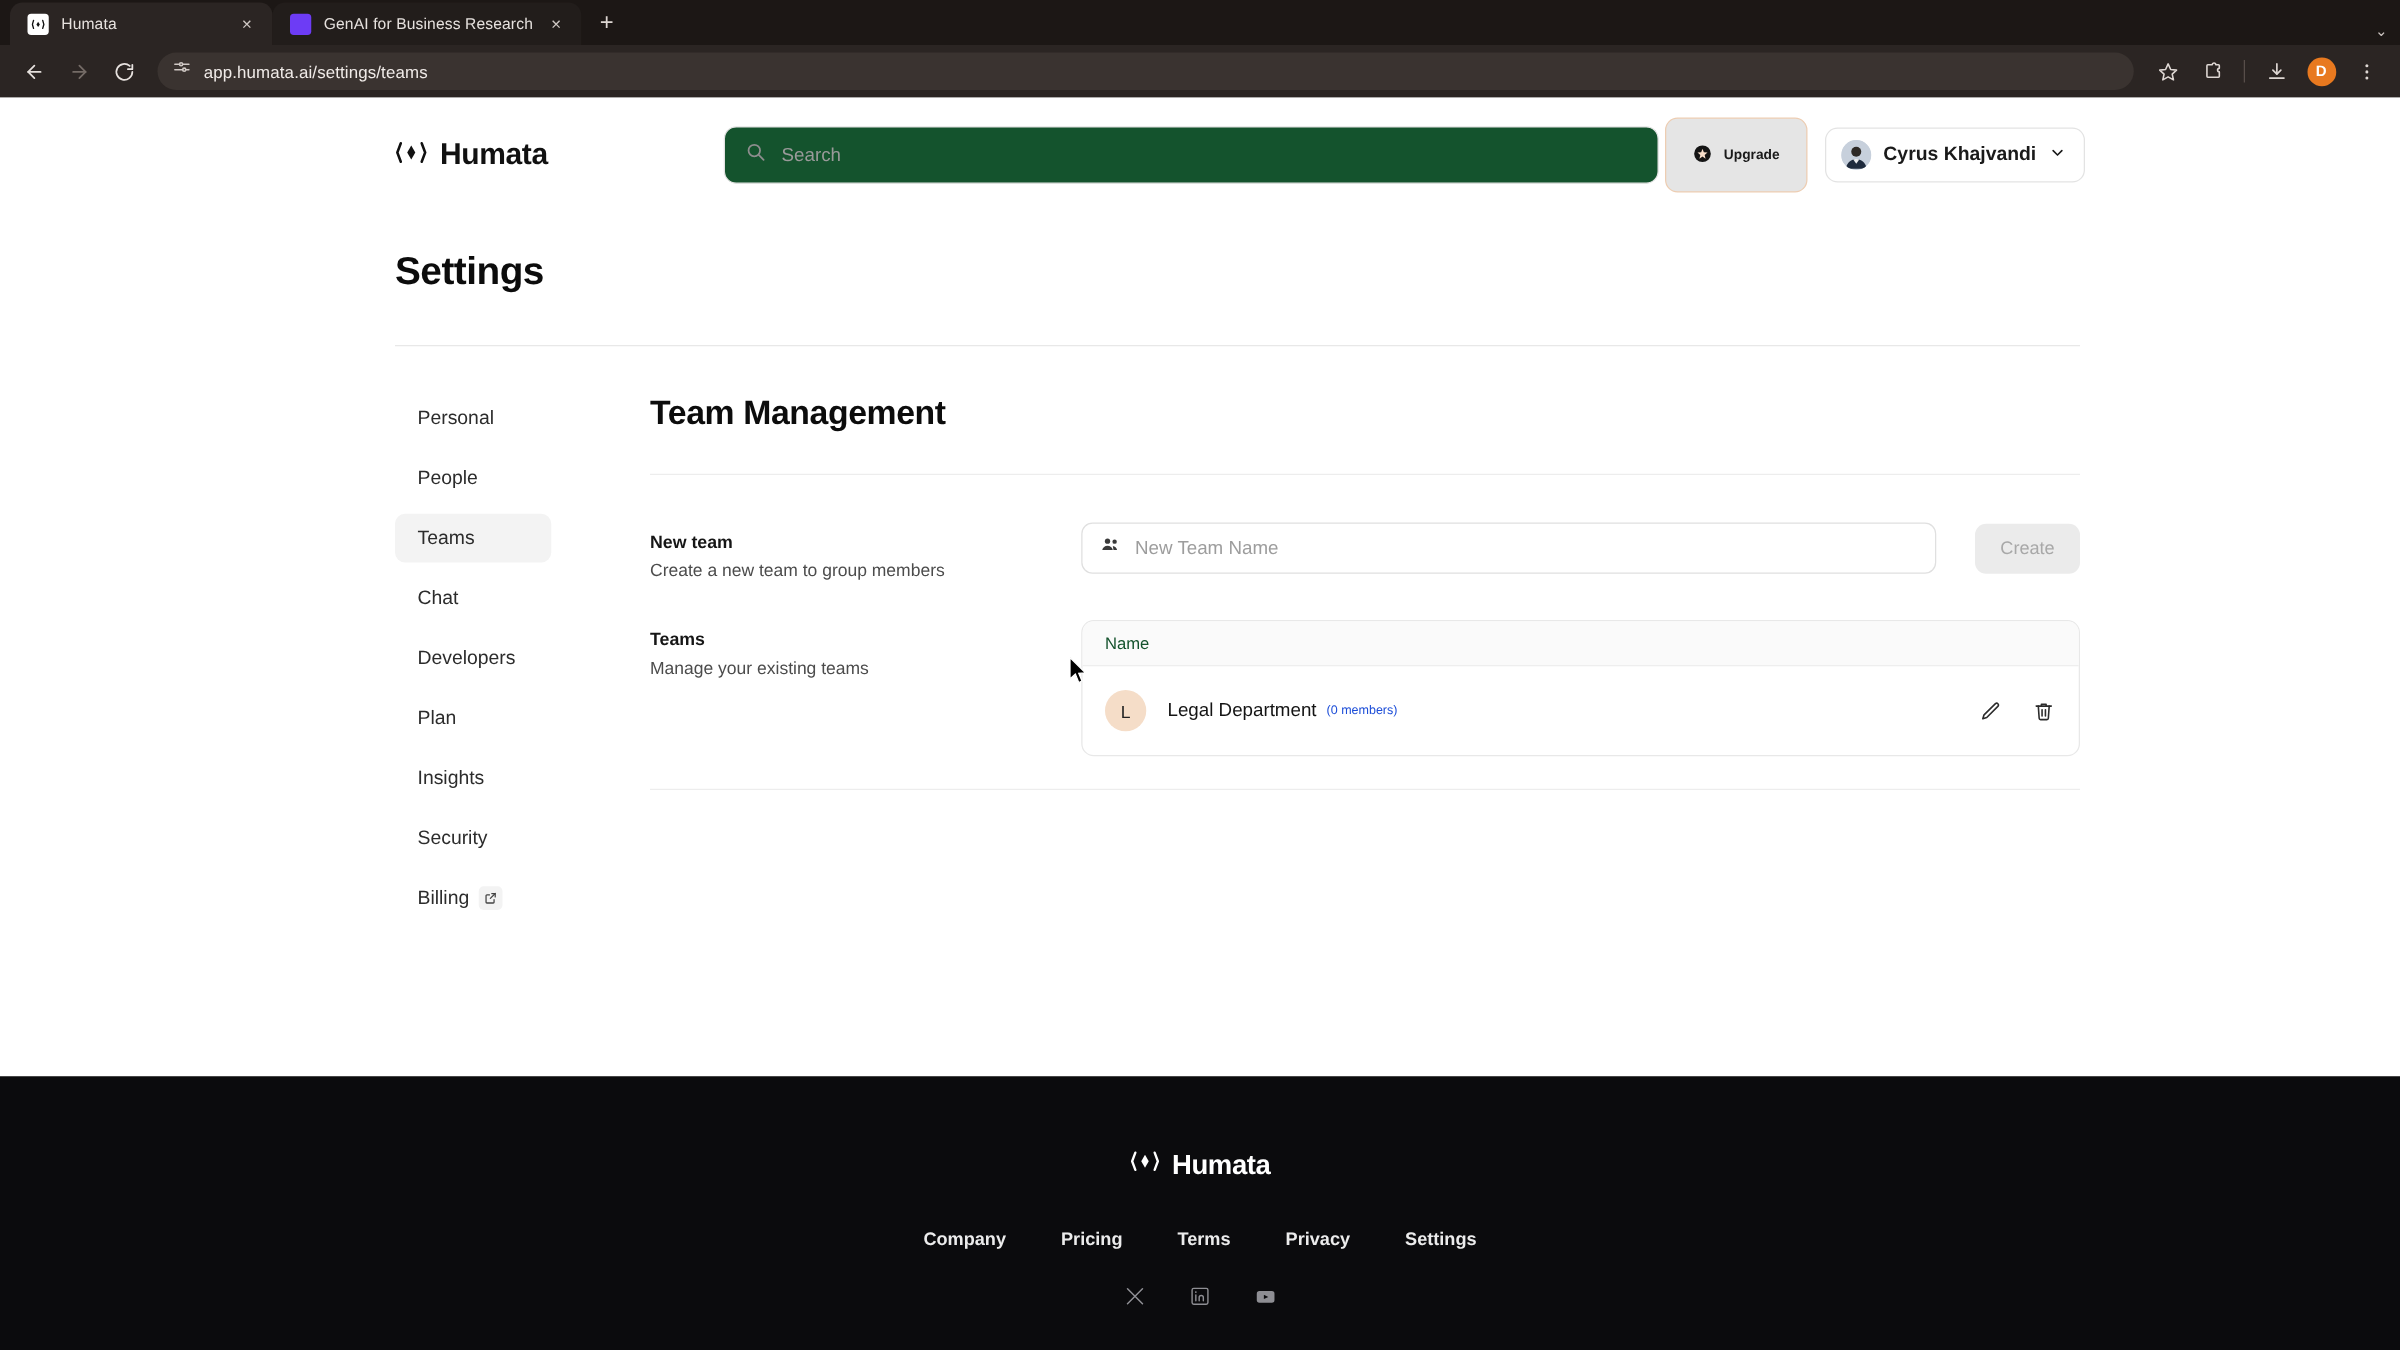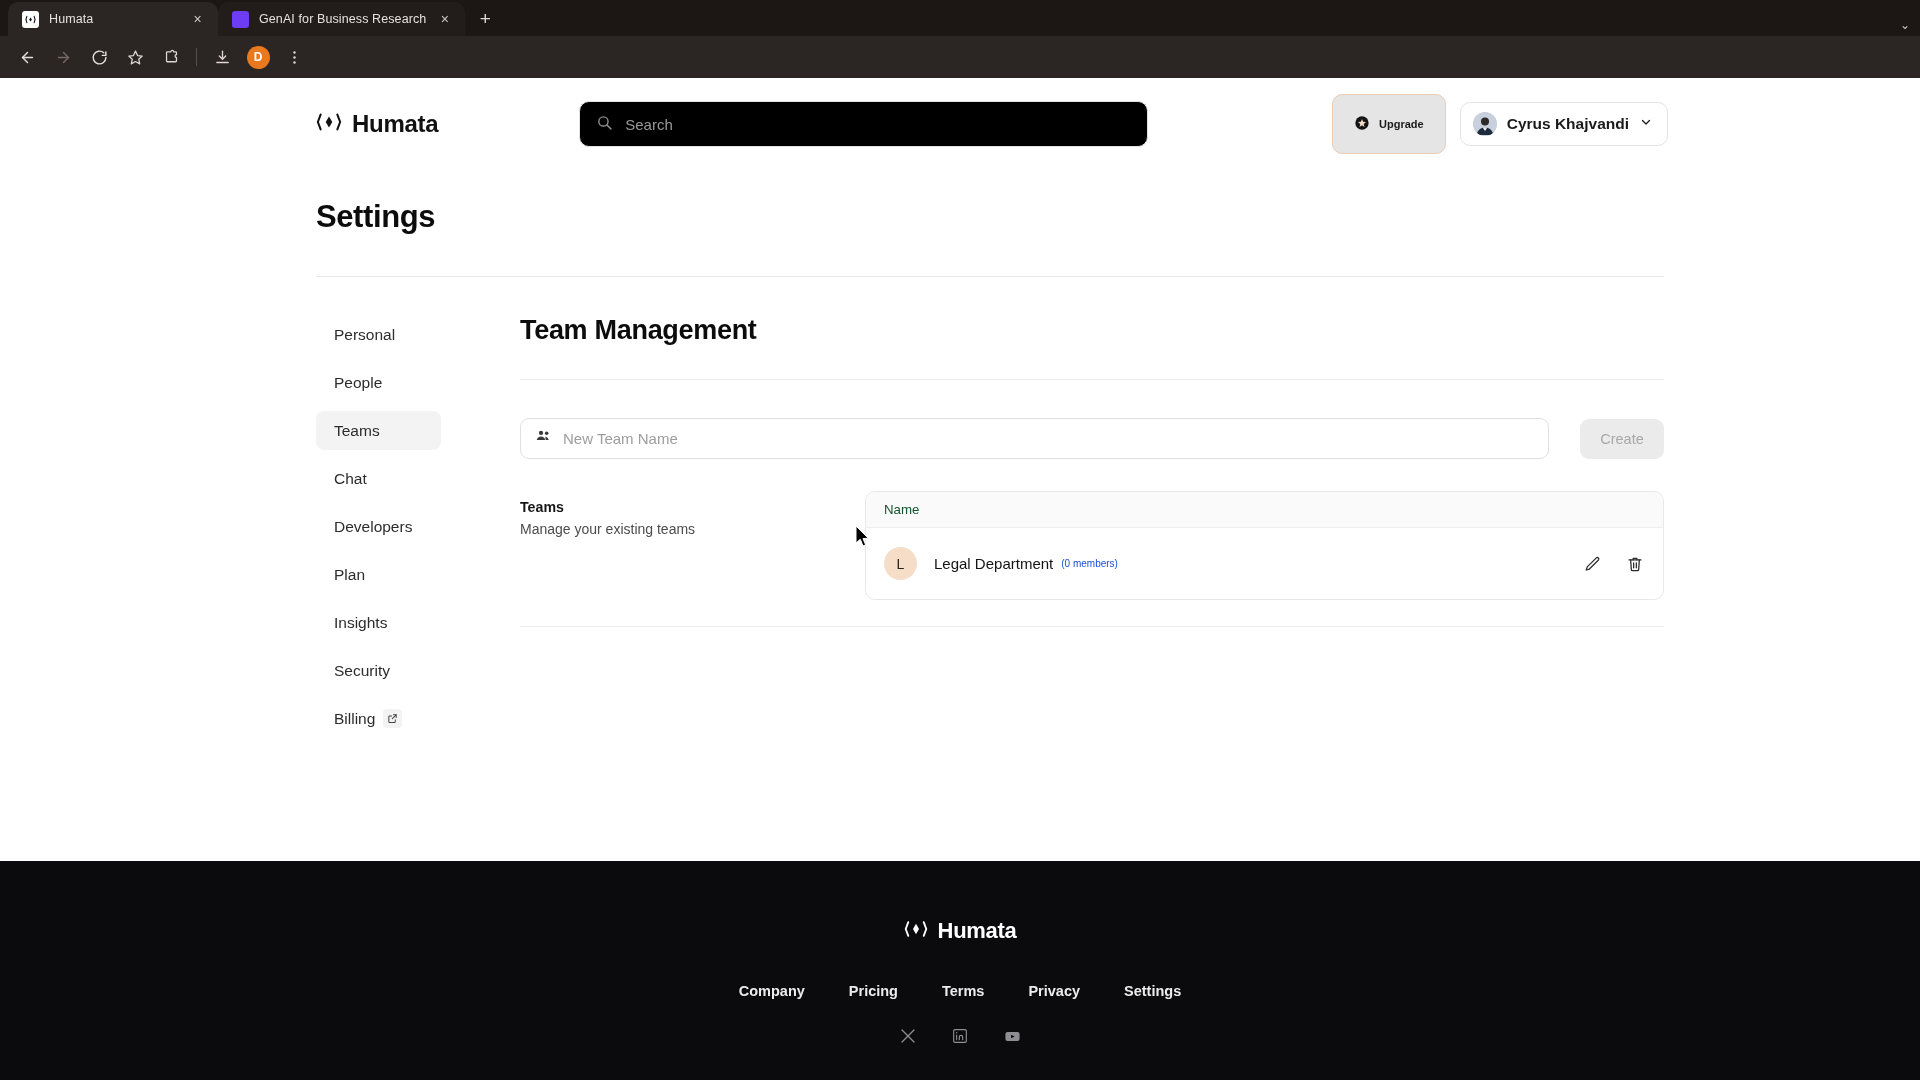--- a/index.html
+++ b/index.html
@@ -48,22 +48,22 @@
   .profile-pill { width: 23px; height: 23px; border-radius: 50%; background: #e8791f; color: #fff;
     font-size: 12px; font-weight: bold; display: flex; align-items: center; justify-content: center; }
 
   
   .page { width: 1920px; height: 1002px; background: #fff; position: relative; overflow: hidden; }
 
   .app-header { height: 92px; display: flex; align-items: center; padding: 0 0 0 316px; }
   .logo { display: flex; align-items: center; gap: 10px; }
   .logo-word { font-size: 24px; font-weight: bold; color: #111; letter-spacing: -.3px; }
   .search-box {
-    width: 569px; height: 46px; margin-left: 141px;
-    border: 1px solid #e3e3e3; border-radius: 10px; background: #000000;
+    width: 748px; height: 46px; margin-left: 141px;
+    border: 1px solid #e3e3e3; border-radius: 10px; background: #14532d;
     display: flex; align-items: center; gap: 12px; padding: 16px 16px;
   }
   .search-ph { font-size: 15px; color: #9a9a9a; }
   .header-right { margin-left: auto; display: flex; align-items: center; gap: 14px; padding-right: 252px; }
   .upgrade-btn {
     height: 60px; background: #e5e5e5; border: 1px solid #edcdb2; border-radius: 10px;
     display: flex; align-items: center; gap: 9px; padding: 0 21px;
     font-size: 11px; font-weight: bold; color: #1a1a1a;
   }
   .user-pill {
@@ -183,20 +183,33 @@
           <path d="M12 5l7 7-7 7"></path>
         </svg>
     </div>
     <div class="nav-btn">
       <svg width="17" height="17" viewBox="0 0 24 24" fill="none" stroke="currentColor" stroke-width="2" stroke-linecap="round" stroke-linejoin="round">
           <path d="M21 12a9 9 0 1 1-3-6.7"></path>
           <path d="M21 4v5h-5"></path>
         </svg>
     </div>
 
+    <div class="omnibox">
+      <span>
+        <svg width="15" height="15" viewBox="0 0 24 24" fill="none" stroke="#cfc8c4" stroke-width="2" stroke-linecap="round">
+            <path d="M3 7h6"></path>
+            <path d="M13 7h8"></path>
+            <path d="M3 14h10"></path>
+            <path d="M17 14h4"></path>
+            <circle cx="11" cy="7" r="2"></circle>
+            <circle cx="15" cy="14" r="2"></circle>
+          </svg>
+      </span>
+      <span class="omnibox-url">app.humata.ai/settings/teams</span>
+    </div>
 
     <div class="tb-icon">
       <svg width="17" height="17" viewBox="0 0 24 24" fill="none" stroke="currentColor" stroke-width="1.8" stroke-linejoin="round">
           <polygon points="12,3 14.9,9.3 21.5,10 16.6,14.5 18,21 12,17.7 6,21 7.4,14.5 2.5,10 9.1,9.3"></polygon>
         </svg>
     </div>
     <div class="tb-icon">
       <svg width="17" height="17" viewBox="0 0 24 24" fill="none" stroke="currentColor" stroke-width="1.8" stroke-linejoin="round">
           <path d="M6 4h5a2 2 0 1 1 4 0h3a1 1 0 0 1 1 1v3a2 2 0 1 0 0 4v5a1 1 0 0 1-1 1H6a1 1 0 0 1-1-1V5a1 1 0 0 1 1-1z"></path>
         </svg>
@@ -317,20 +330,24 @@
               </svg>
           </span>
         </div>
       </nav>
 
       <section class="main-panel">
         <h2 class="sec-title">Team Management</h2>
         <div class="sec-rule"></div>
 
         <div class="form-row">
+          <div class="form-label-col">
+            <div class="form-label">New team</div>
+            <div class="form-desc">Create a new team to group members</div>
+          </div>
           <div class="form-ctrl-col">
             <div class="team-input">
               <span>
                 <svg width="17" height="17" viewBox="0 0 24 24" fill="#3a3a3a">
                     <circle cx="8.5" cy="7" r="3"></circle>
                     <circle cx="16.5" cy="7.5" r="2.5"></circle>
                     <path d="M2.5 17c.6-3.2 3-5 6-5s5.4 1.8 6 5z"></path>
                     <path d="M14.5 12.4c2.4.3 4.3 2 4.8 4.6h-4.1c-.1-1.7-.6-3.3-.7-4.6z"></path>
                   </svg>
               </span>

